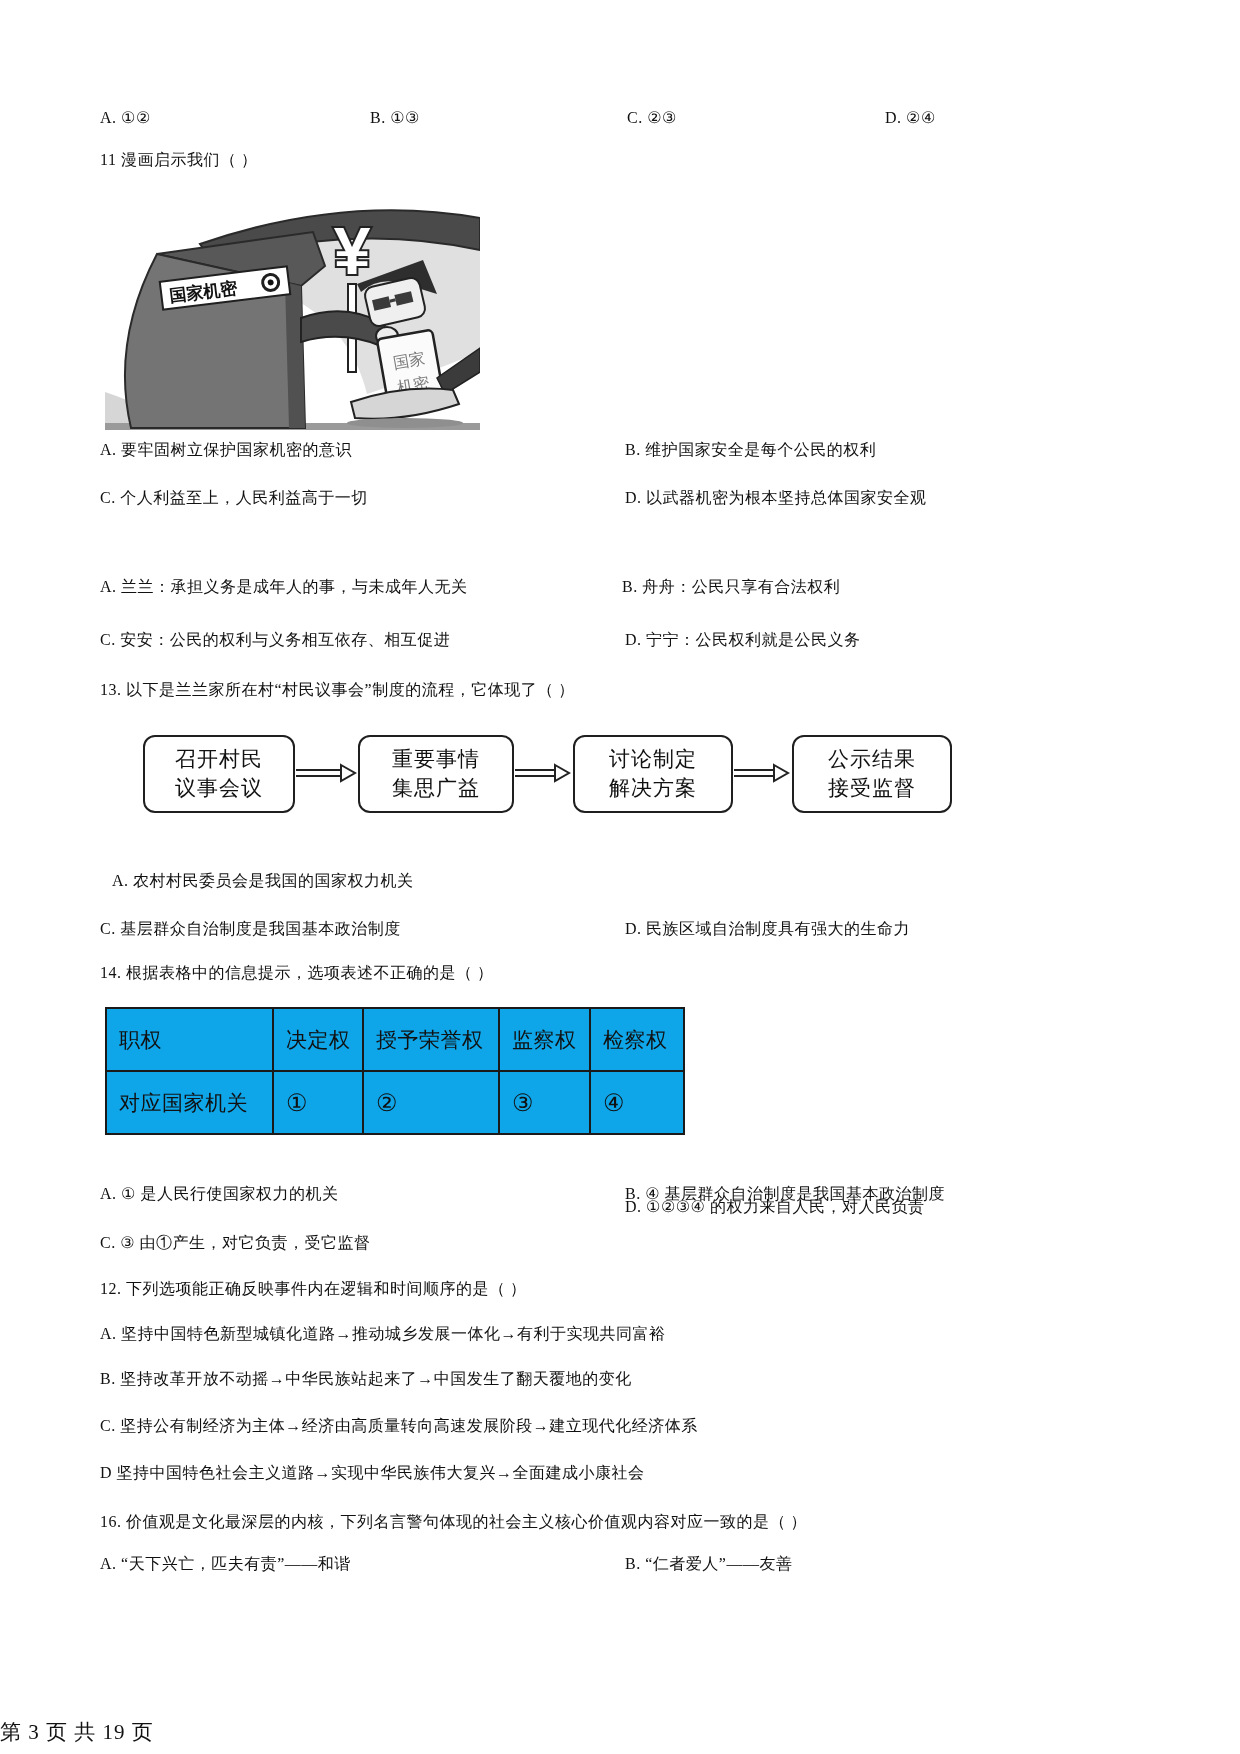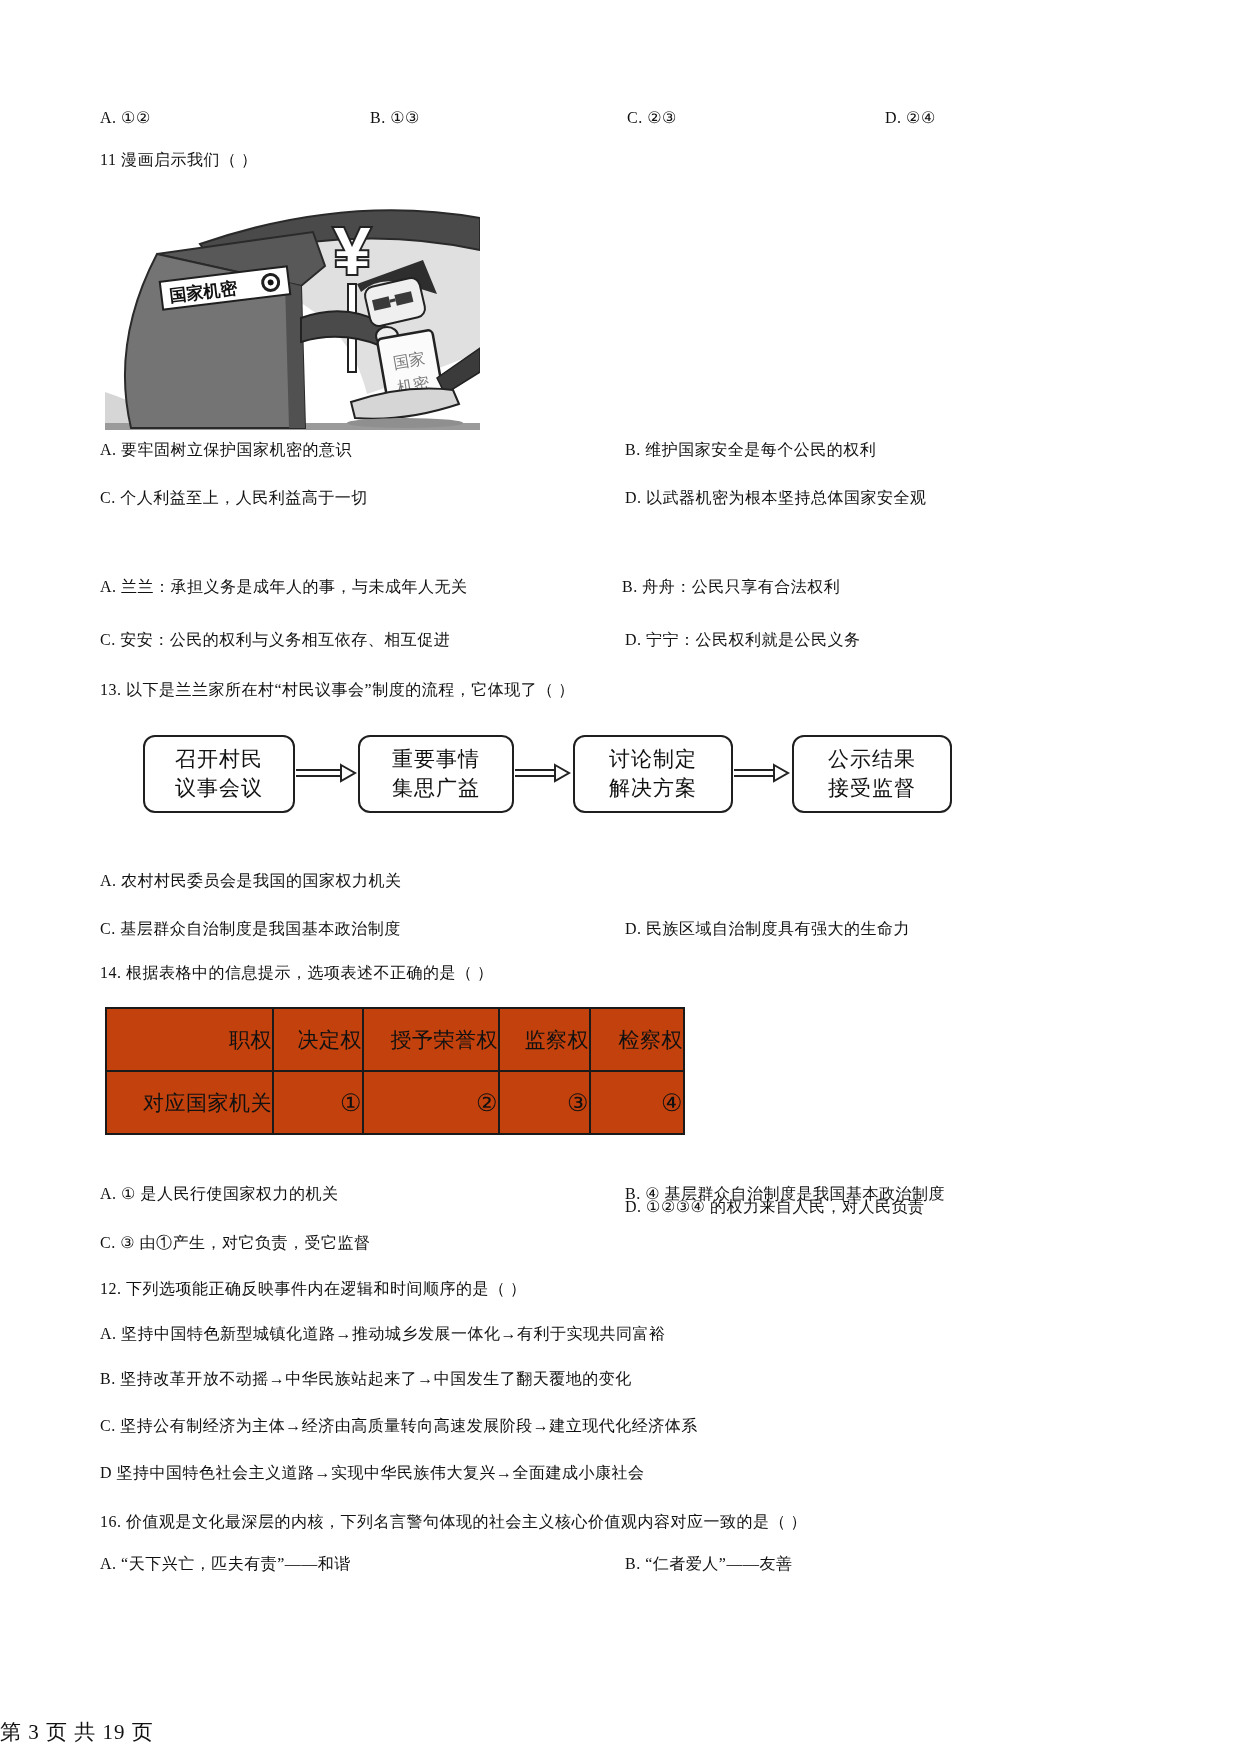--- a/index.html
+++ b/index.html
@@ -31,23 +31,22 @@
     align-items:center;
     font-size:21px;
     line-height:29px;
     letter-spacing:1px;
   }
   .farrow{position:absolute;}
   table.ptable{
     position:absolute;
     border-collapse:collapse;
     table-layout:fixed;
-    background:#c2410c;
+    background:#0ea5e9;
     font-size:21px;
-    text-align:right;
   }
   table.ptable td{
     border:2px solid #1a1a1a;
     height:61px;
     padding:0 0 0 12px;
     vertical-align:middle;
     white-space:nowrap;
     letter-spacing:0.5px;
   }
   td.circled{font-size:24px;}
@@ -155,21 +154,21 @@
   <svg class="farrow" style="top:763px;left:734px" width="56" height="20" viewBox="0 0 56 20">
     <line x1="0" y1="7" x2="40" y2="7" stroke="#222" stroke-width="2"></line>
     <line x1="0" y1="13" x2="40" y2="13" stroke="#222" stroke-width="2"></line>
     <polygon points="40,2 54,10 40,18" fill="#fff" stroke="#222" stroke-width="2"></polygon>
   </svg>
   <div class="fbox" style="top:735px;left:792px;width:156px">
     <span>公示结果</span>
     <span>接受监督</span>
   </div>
 
-  <div class="line" style="top:866px;left:100px">A. 农村村民委员会是我国的国家权力机关</div>
+  <div class="line" style="top:866px;left:112px">A. 农村村民委员会是我国的国家权力机关</div>
   <div class="line" style="top:914px;left:100px">C. 基层群众自治制度是我国基本政治制度</div>
   <div class="line" style="top:914px;left:625px">D. 民族区域自治制度具有强大的生命力</div>
 
   <div class="line" style="top:958px;left:100px">14. 根据表格中的信息提示，选项表述不正确的是（  ）</div>
 
   <table class="ptable" style="left:105px;top:1007px">
     <colgroup>
       <col style="width:167px">
         <col style="width:90px">
         <col style="width:136px">

